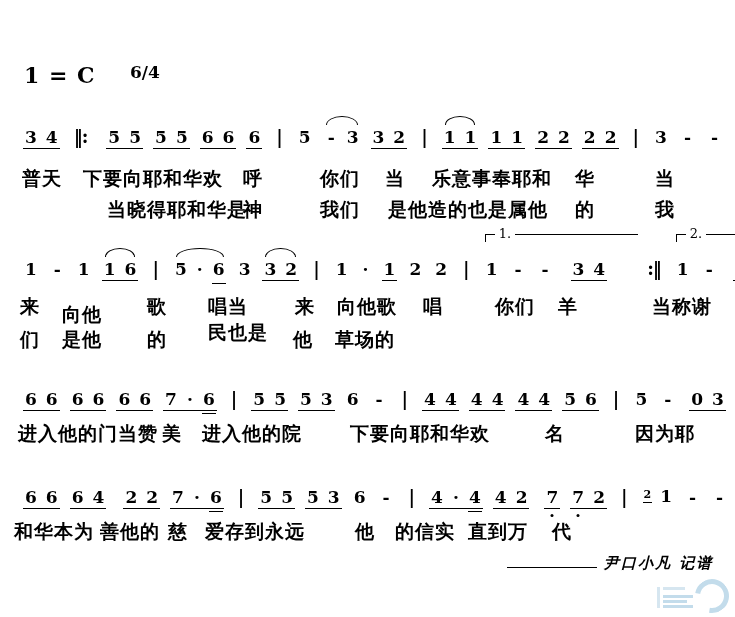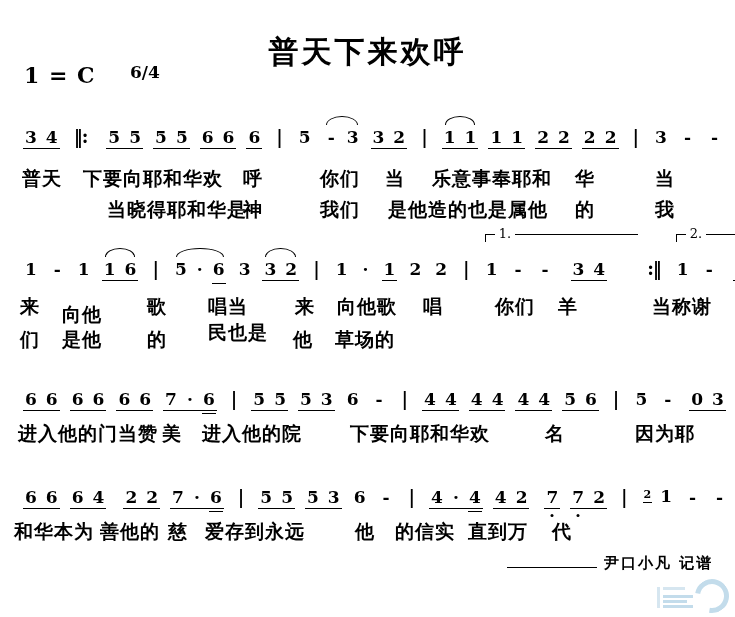--- a/index.html
+++ b/index.html
@@ -28,38 +28,37 @@
   .bar.rpt{letter-spacing:-1px;}
   .volta{position:relative;display:inline-flex;align-items:baseline;}
   .volta::before{content:"";position:absolute;left:6px;right:0;top:-26px;height:7px;
       border-top:1.4px solid #000;border-left:1.4px solid #000;}
   .volta .vlabel{position:absolute;top:-33px;left:16px;font-size:13px;font-style:normal;
       background:#fff;padding:0 4px;line-height:1.1;}
   
   .lyr{position:absolute;font-size:19px;font-weight:700;letter-spacing:1px;white-space:pre;}
   
   .credit-rule{position:absolute;left:507px;top:567px;width:90px;border-top:1.5px solid #000;}
-  .credit{position:absolute;left:604px;top:554px;font-size:15px;
+  .credit{position:absolute;left:604px;top:554px;font-size:15px;font-style:italic;
           letter-spacing:2px;font-weight:700;}
   
   .wm{position:absolute;right:4px;bottom:4px;width:82px;height:34px;opacity:.85;}
   .wm .swoosh{position:absolute;right:2px;top:0;width:24px;height:24px;border:5px solid #b9d7e8;
       border-left-color:transparent;border-radius:50%;transform:rotate(-35deg);}
   .wm .b1,.wm .b2,.wm .b3{position:absolute;left:14px;height:3px;background:#b9d7e8;}
   .wm .b1{top:16px;width:30px;}
   .wm .b2{top:21px;width:24px;}
   .wm .b3{top:26px;width:30px;}
   .wm .t1{position:absolute;left:14px;top:8px;width:22px;height:3px;background:#cfe2ee;}
   .wm .v1{position:absolute;left:8px;top:8px;width:3px;height:21px;background:#cfe2ee;}
 </style>
 </head>
 <body>
 
 <div class="sheet">
-  <h1 class="title">普天下来欢呼</h1>
   <div class="keysig">1 = C</div>
   <div class="timesig">6/4</div>
 
   <div id="music">
       <div class="mline" style="top: 128px;">
         <span class="grp u1"><span class="nts">
             <span class="note">3</span>
             <span class="note">4</span>
           </span></span>
         <span class="bar rpt">‖:</span>

